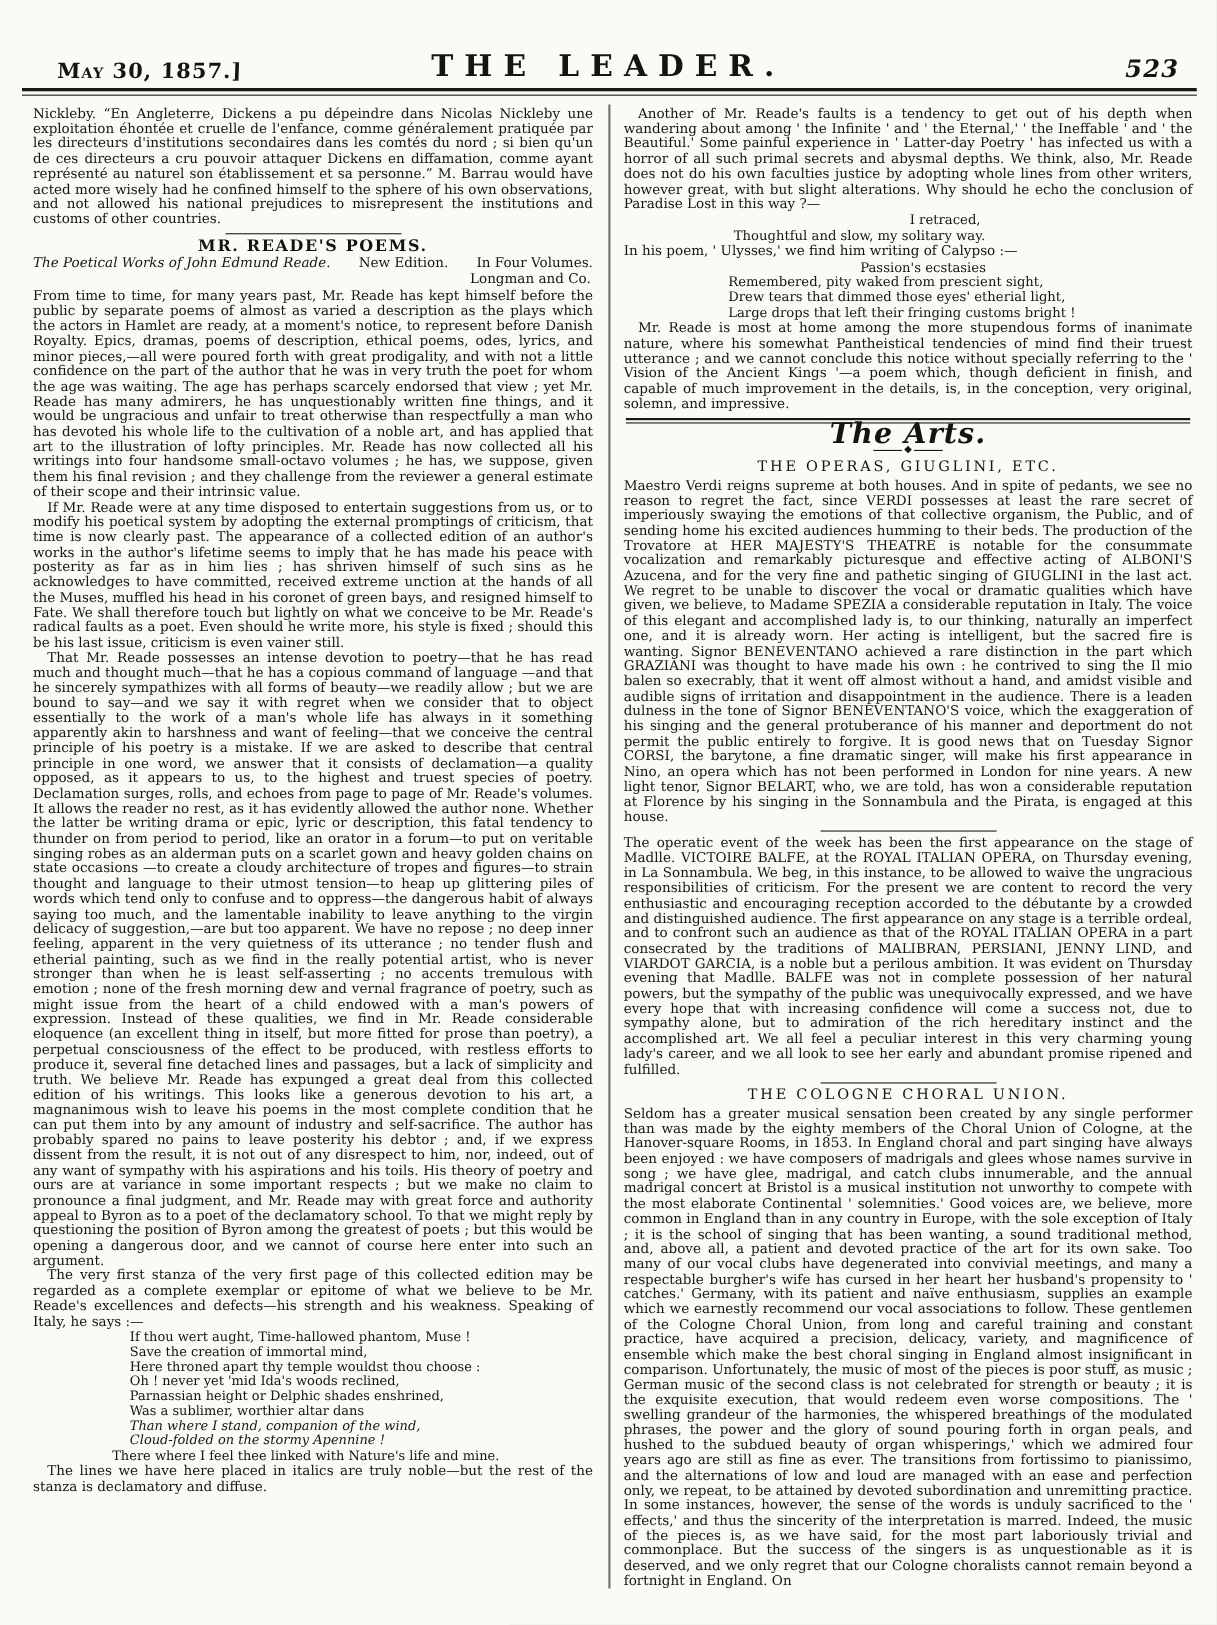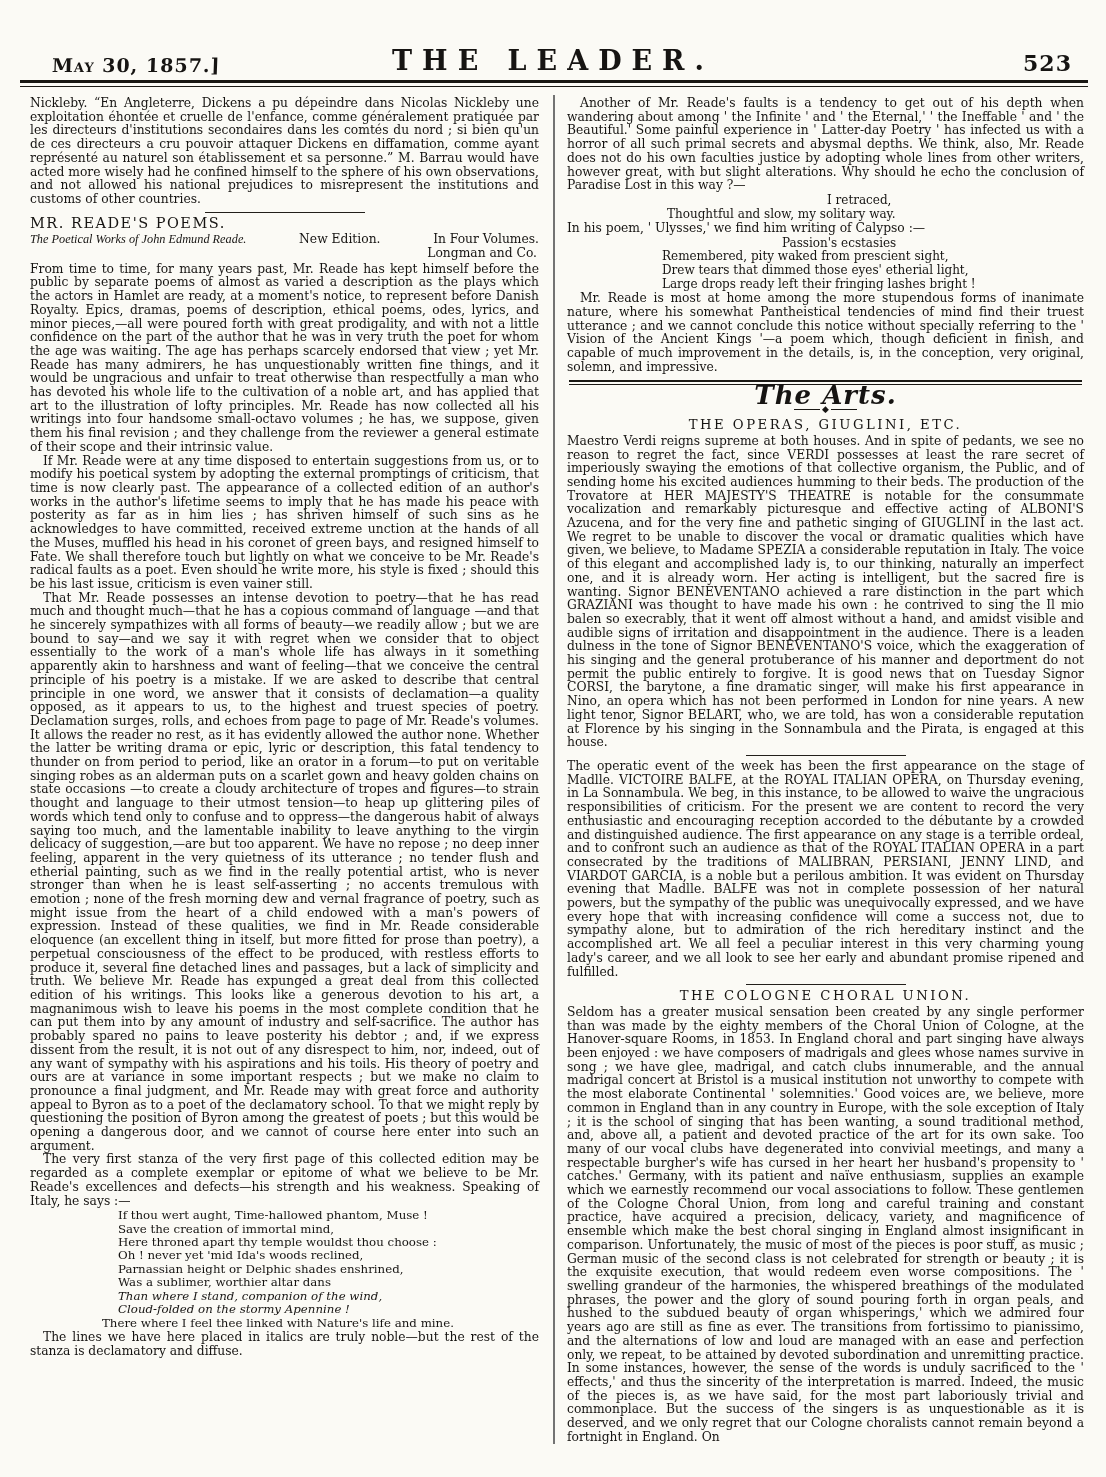--- a/index.html
+++ b/index.html
@@ -19,55 +19,55 @@
     padding:50px 34px 4px 52px;
   }
   .masthead-date{
     font-size:19px;font-weight:bold;font-variant:small-caps;letter-spacing:1px;
     transform:skewX(-2deg);
   }
   .masthead-title{
     font-size:27px;font-weight:bold;letter-spacing:10px;
     position:absolute;left:0;right:0;text-align:center;pointer-events:none;
   }
-  .masthead-pageno{font-size:22px;font-weight:bold;letter-spacing:1px;}
+  .masthead-pageno{font-size:22px;font-weight:bold;letter-spacing:1px;font-style:italic;}
   .masthead-rule{
     margin:0 18px 0 20px;height:3px;
     border-top:3px solid #1a1814;border-bottom:1px solid #1a1814;
   }
   
   .columns{display:flex;padding:8px 18px 0 20px;}
   .col{box-sizing:border-box;font-size:12.3px;line-height:13.7px;}
   .col.left{width:533px;padding:2px 14px 0 10px;}
   .col.right{width:535px;border-left:2px solid #737373;padding:2px 4px 0 12px;}
   p.para{margin:0;text-align:justify;text-indent:13px;}
   p.para.noindent{text-indent:0;}
   
   .short-rule{width:160px;margin:5px auto 4px auto;border-top:1.6px solid #221f1a;}
   .double-rule{margin:6px 2px 4px 2px;height:2px;border-top:2.4px solid #1a1814;border-bottom:1px solid #1a1814;}
   
   .article-heading{
-    margin:3px 0 3px 0;text-align:left;
-    font-size:14.5px;font-weight:normal;letter-spacing:1.5px;
+    margin:3px 0 3px 0;text-align:center;
+    font-size:14.5px;font-weight:bold;letter-spacing:1.5px;
   }
   .sub-heading{
     margin:2px 0 3px 0;text-align:center;
     font-size:13.2px;font-weight:normal;letter-spacing:2.5px;
   }
   .arts-title{
     margin:4px 0 0 0;text-align:center;
     font-size:26px;font-weight:bold;font-style:italic;
     font-family:"DejaVu Serif",serif;letter-spacing:1px;
   }
   .ornament{display:flex;align-items:center;justify-content:center;margin:2px 0 4px 0;}
   .orn-line{width:26px;border-top:1px solid #1a1814;}
   .orn-diamond{font-size:9px;line-height:9px;padding:0 2px;}
   
   .citation-row{display:flex;justify-content:space-between;margin:1px 0 0 0;}
-  .citation-title{font-style:italic;font-family:Liberation Serif, serif;}
+  .citation-title{font-style:italic;}
   .publisher-row{text-align:right;margin:0 2px 2px 0;}
   
   .poem{margin:1px 0 1px 88px;font-size:11.8px;line-height:13.4px;}
   .poem-line{white-space:nowrap;}
   .poem-line.italic{font-style:italic;}
   .poem-line.outdent{margin-left:-16px;}
   .verse{margin:1px 0;font-size:12px;line-height:13.6px;}
   .verse-line{white-space:nowrap;}
   .ml-260{margin-left:260px;}
   .ml-100{margin-left:100px;}
@@ -131,21 +131,21 @@
         <div class="verse-line ml-260">I retraced,</div>
         <div class="verse-line ml-100">Thoughtful and slow, my solitary way.</div>
       </div>
 
       <p class="para noindent">In his poem, ' Ulysses,' we find him writing of Calypso :—</p>
 
       <div class="verse">
         <div class="verse-line ml-215">Passion's ecstasies</div>
         <div class="verse-line ml-95">Remembered, pity waked from prescient sight,</div>
         <div class="verse-line ml-95">Drew tears that dimmed those eyes' etherial light,</div>
-        <div class="verse-line ml-95">Large drops ready left their fringing lashes bright !</div>
+        <div class="verse-line ml-95">Large drops that left their fringing customs bright !</div>
       </div>
 
       <p class="para">Mr. Reade is most at home among the more stupendous forms of inanimate nature, where his somewhat Pantheistical tendencies of mind find their truest utterance ;  and we cannot conclude this notice without specially referring to the ' Vision of the Ancient Kings '—a poem which, though deficient in finish, and capable of much improvement in the details, is, in the conception, very original, solemn, and impressive.</p>
 
       <div class="double-rule"></div>
 
       <h1 class="arts-title">The Arts.</h1>
 
       <div class="ornament">
         <span class="orn-line"></span>

